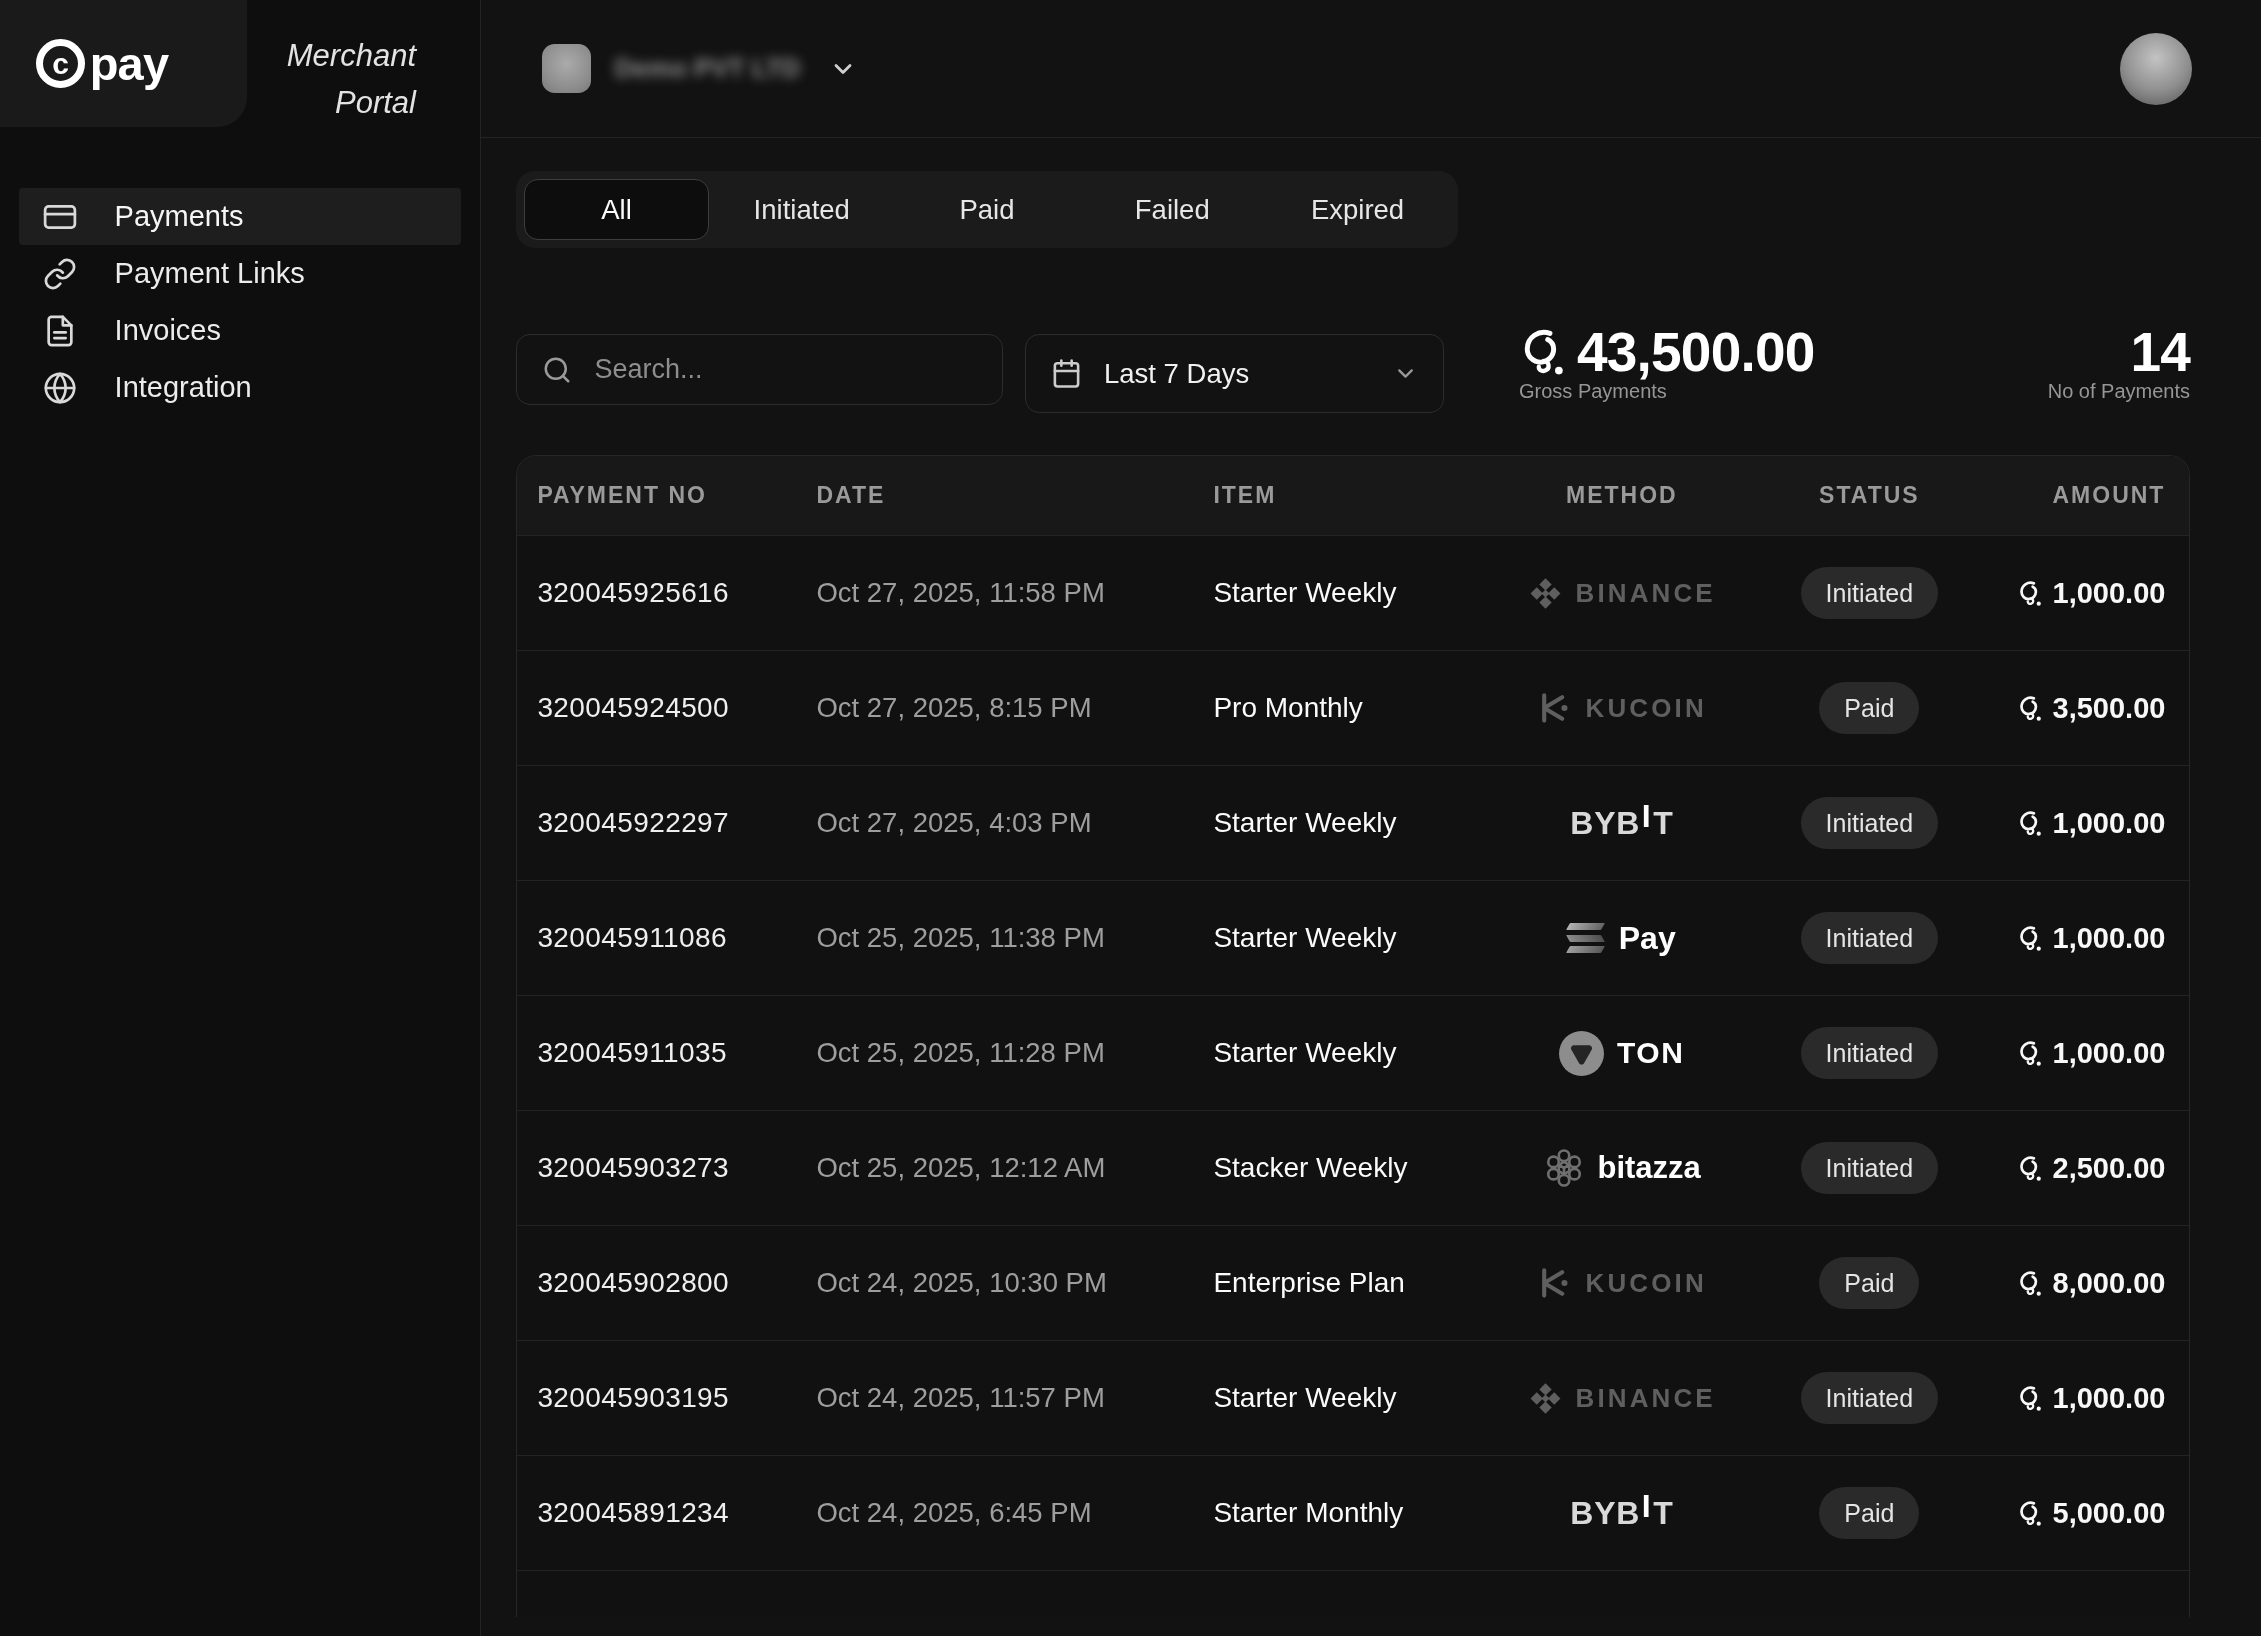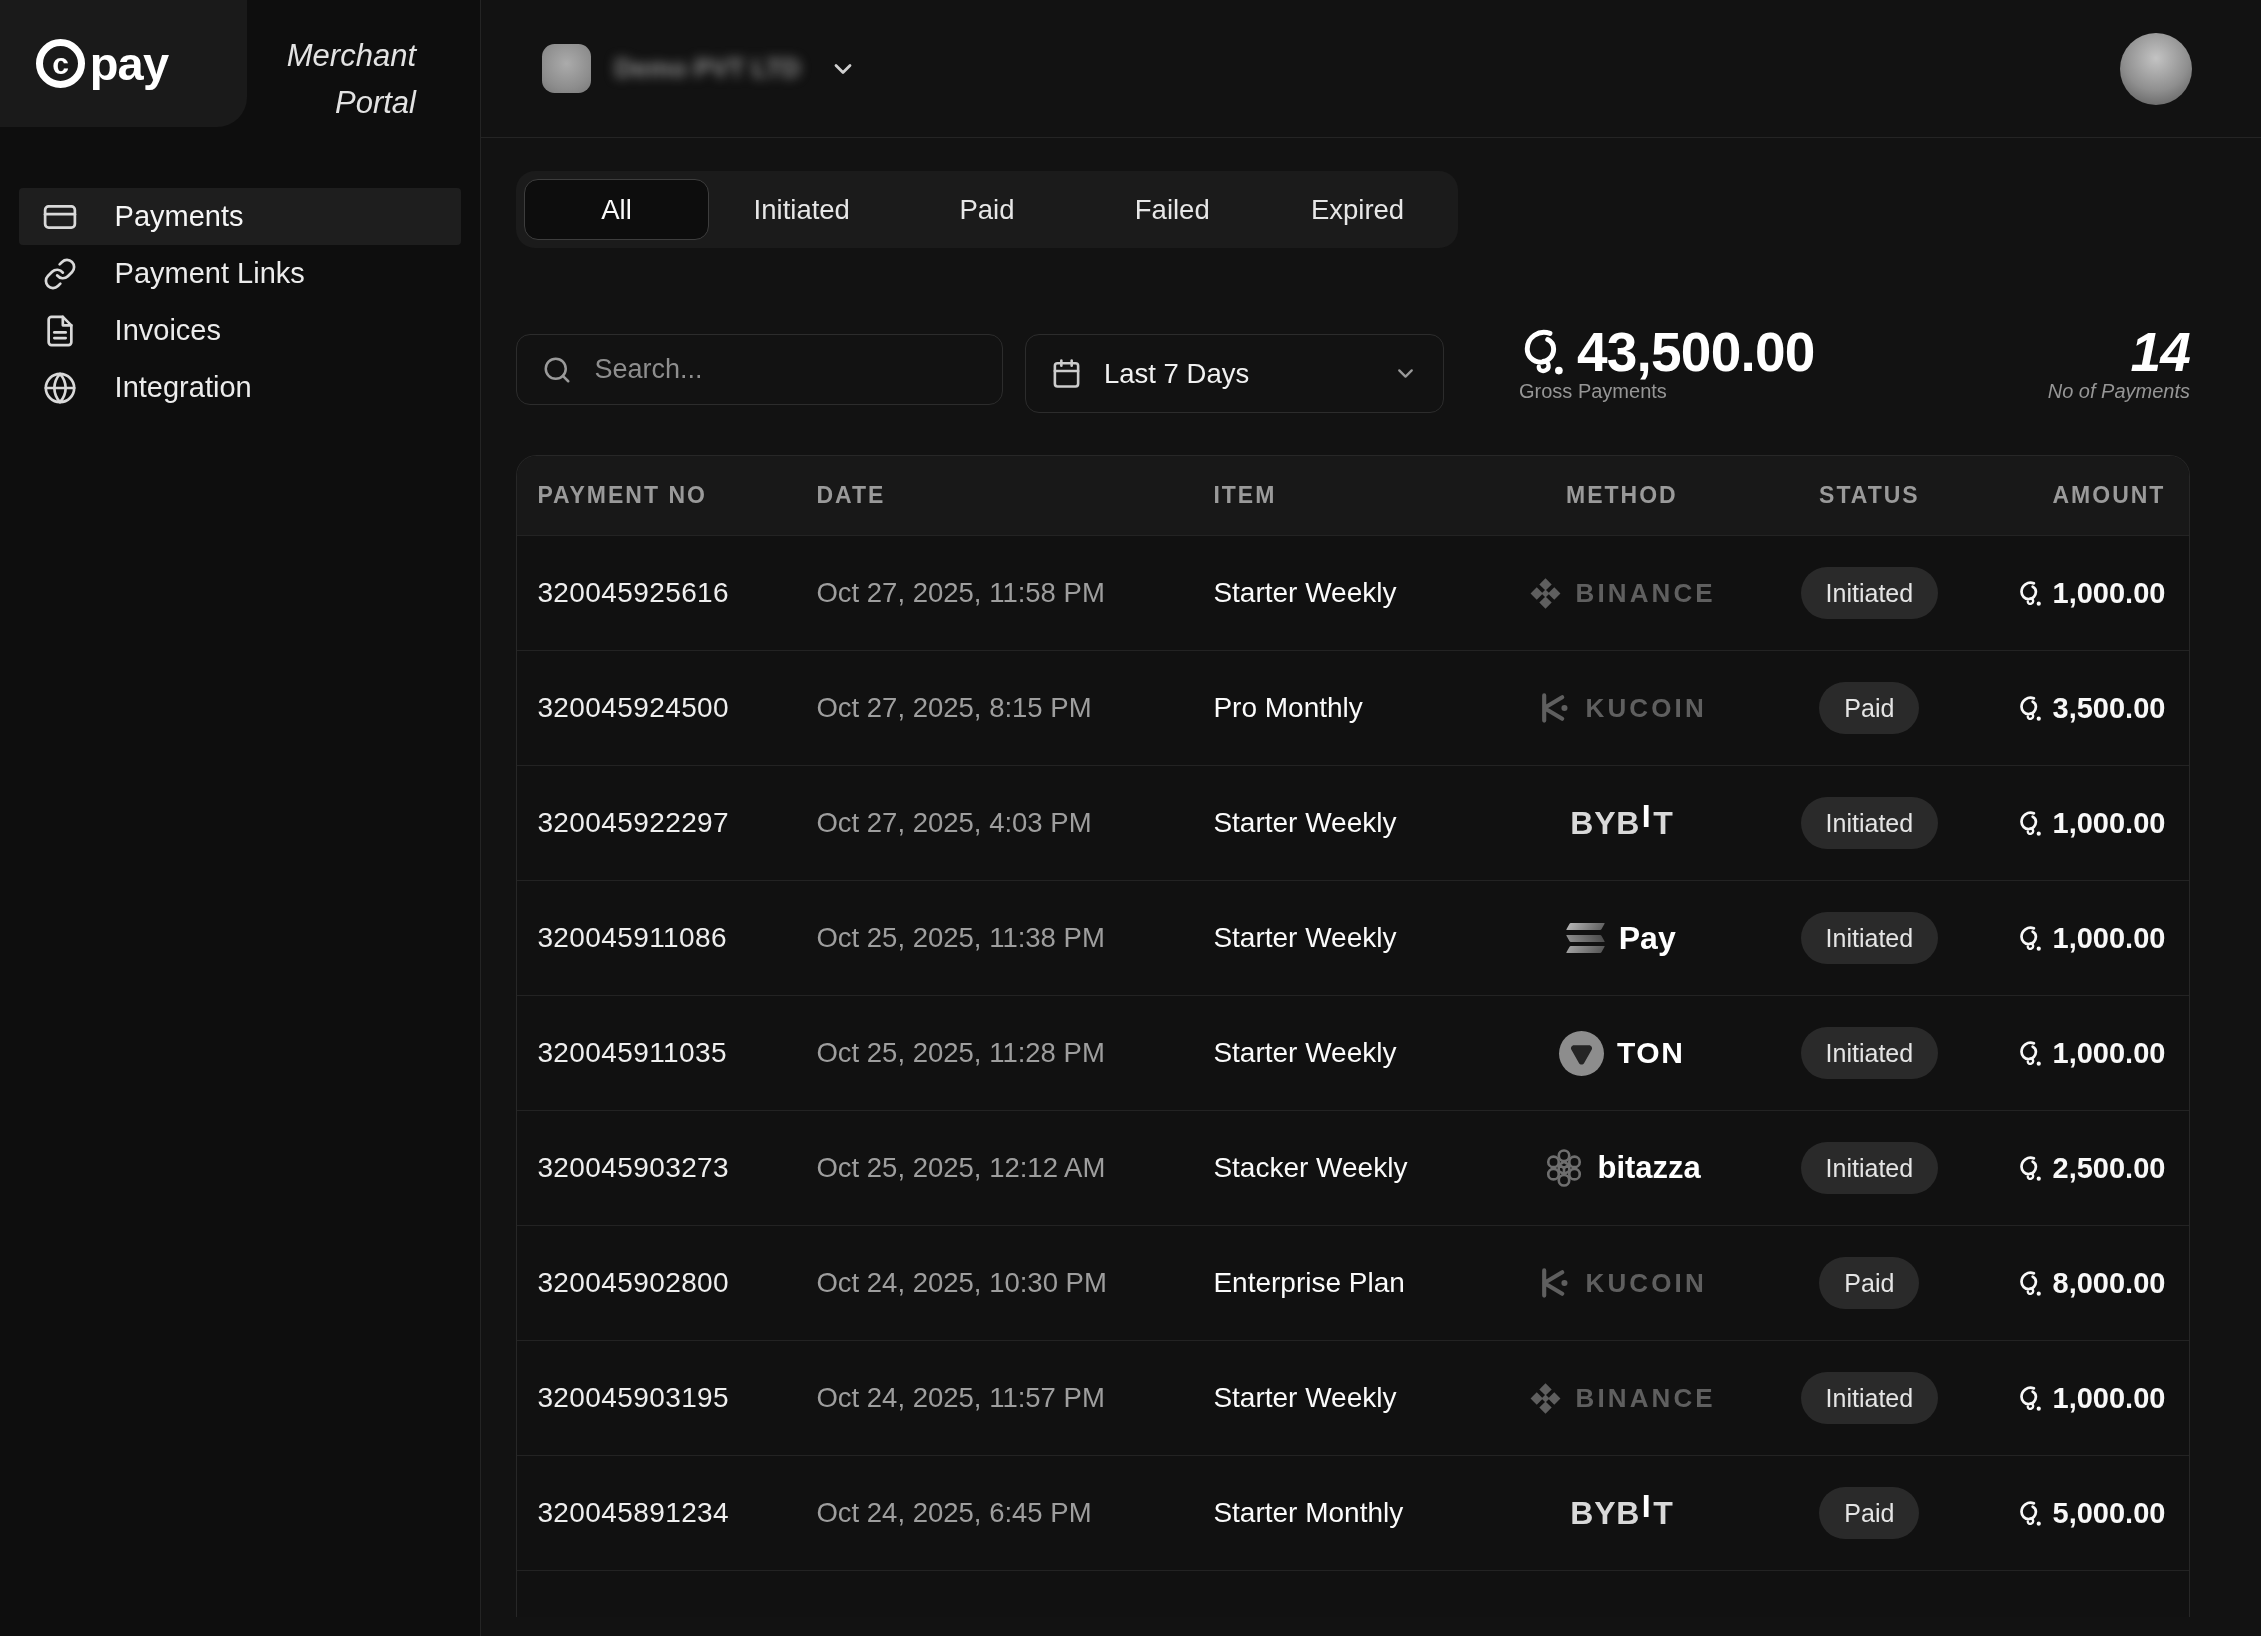--- a/index.html
+++ b/index.html
@@ -51,21 +51,21 @@
   .search input::placeholder{color:#8e8e8e;}
   .daterange{margin-left:22px;width:419px;height:79px;border:1.6px solid #2c2c2c;border-radius:14px;
     display:flex;align-items:center;gap:22px;padding:0 25px;font-size:27.5px;color:#f1f1f1;cursor:pointer;}
   .daterange .cal{display:flex;}
   .daterange .cal svg{width:31px;height:31px;stroke:#cccccc;fill:none;stroke-width:2;stroke-linecap:round;}
   .daterange .chev{display:flex;margin-left:auto;}
   .daterange .chev svg{width:25px;height:25px;stroke:#999;fill:none;stroke-width:2.2;stroke-linecap:round;stroke-linejoin:round;}
 
   .stat{margin-top:-9.4px;}
   .stat-gross{margin-left:75px;}
-  .stat-count{margin-left:auto;text-align:center;font-style:italic;}
+  .stat-count{margin-left:auto;text-align:center;}
   .stat-num{display:flex;align-items:center;gap:14px;font-size:55px;font-weight:800;color:#fff;letter-spacing:-0.8px;line-height:1;}
   .stat-count .stat-num{justify-content:flex-end;}
   .cur-big{display:flex;}
   .cur-big svg{width:44px;height:52px;color:#fff;}
   .stat-label{margin-top:0;font-size:20px;color:#969696;}
 
   
   .table-card{margin-top:42px;border:1.6px solid #272727;border-bottom:none;border-radius:20.4px 20.4px 0 0;
     overflow:hidden;background:#111111;}
   .tgrid{display:grid;grid-template-columns:279px 397px 271px 275px 220px 1fr;align-items:center;

